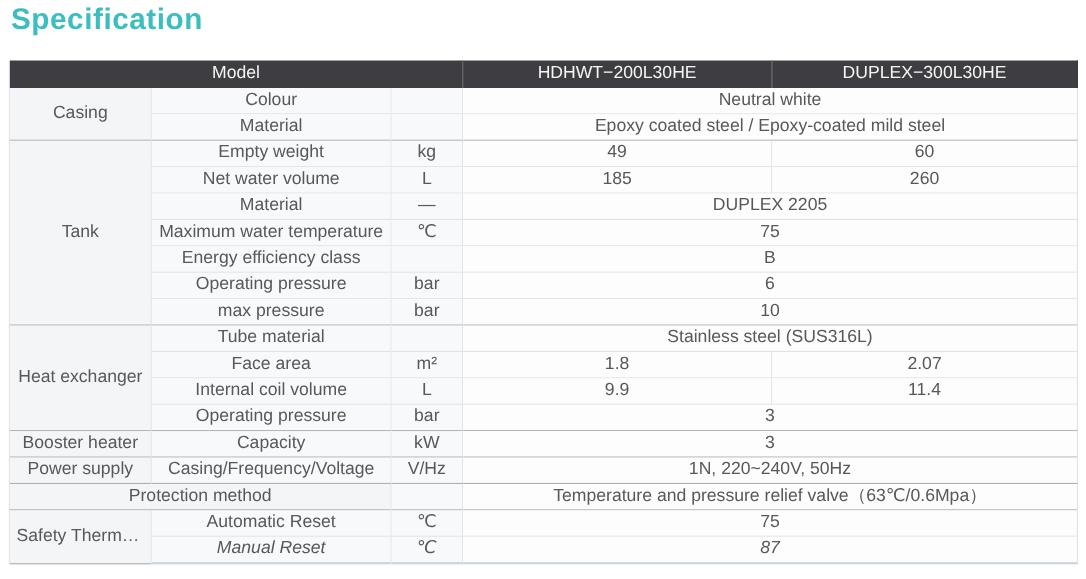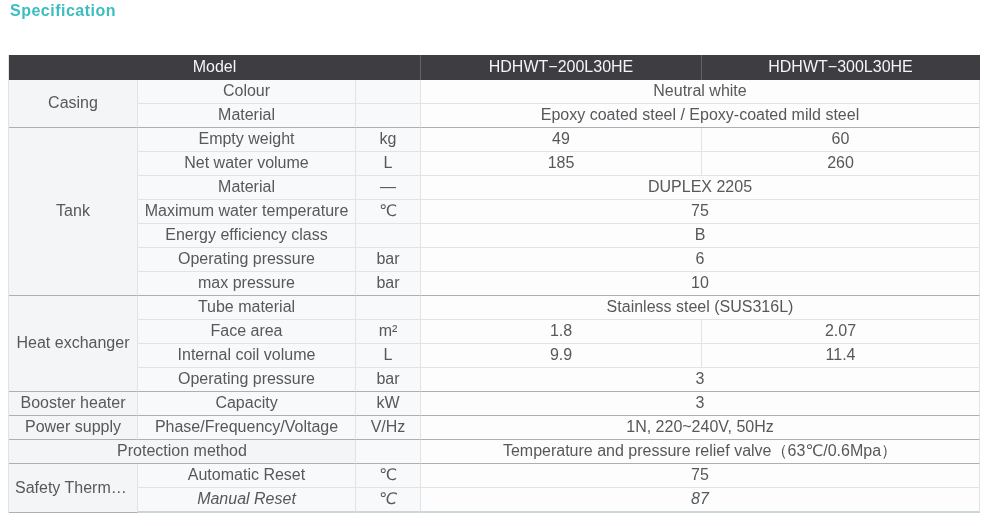--- a/index.html
+++ b/index.html
@@ -11,21 +11,21 @@
   .page {
     position: relative;
     width: 987px;
     height: 526px;
     overflow: hidden;
     background: #ffffff;
   }
   .page-title {
     margin: 0;
     padding: 2px 0 0 10px;
-    font-size: 16px;
+    font-size: 27px;
     font-weight: 700;
     letter-spacing: 0.5px;
     color: #3cbdbf;
   }
   table.spec {
     position: absolute;
     left: 8px;
     top: 55px;
     width: 971px;
     border-collapse: separate;
@@ -75,21 +75,21 @@
       <col style="width:129px">
       <col style="width:218px">
       <col style="width:65px">
       <col style="width:281px">
       <col style="width:278px">
     </colgroup>
     <thead>
       <tr>
         <th colspan="3">Model</th>
         <th>HDHWT−200L30HE</th>
-        <th>HDHWT−300L30HE</th>
+        <th>DUPLEX−300L30HE</th>
       </tr>
     </thead>
     <tbody>
 
       <tr>
         <td class="cat" rowspan="2">Casing</td>
         <td class="lbl">Colour</td>
         <td class="unit"></td>
         <td class="val" colspan="2">Neutral white</td>
       </tr>
@@ -164,21 +164,21 @@
 
       <tr class="sec-end">
         <td class="cat">Booster heater</td>
         <td class="lbl">Capacity</td>
         <td class="unit">kW</td>
         <td class="val" colspan="2">3</td>
       </tr>
 
       <tr class="sec-end">
         <td class="cat">Power supply</td>
-        <td class="lbl">Phase/Frequency/Voltage</td>
+        <td class="lbl">Casing/Frequency/Voltage</td>
         <td class="unit">V/Hz</td>
         <td class="val" colspan="2">1N, 220~240V, 50Hz</td>
       </tr>
 
       <tr class="sec-end">
         <td class="cat" colspan="2">Protection method</td>
         <td class="unit"></td>
         <td class="val" colspan="2">Temperature and pressure relief valve（63℃/0.6Mpa）</td>
       </tr>
 

